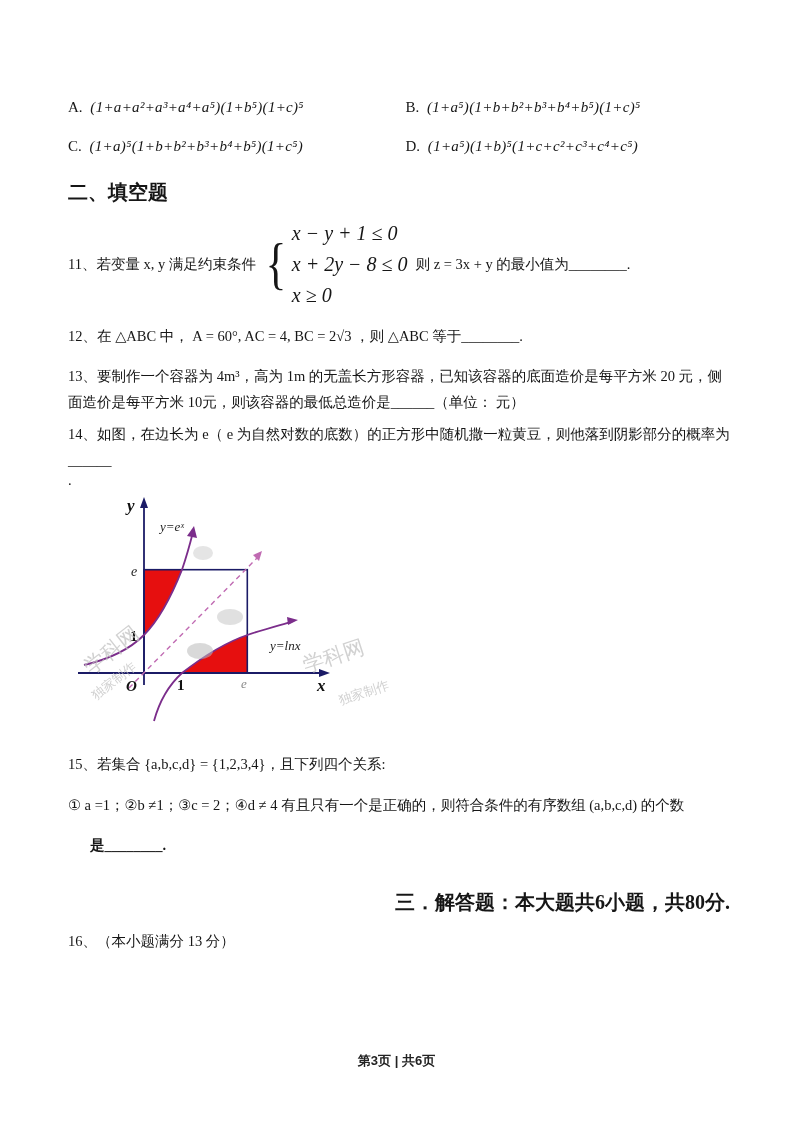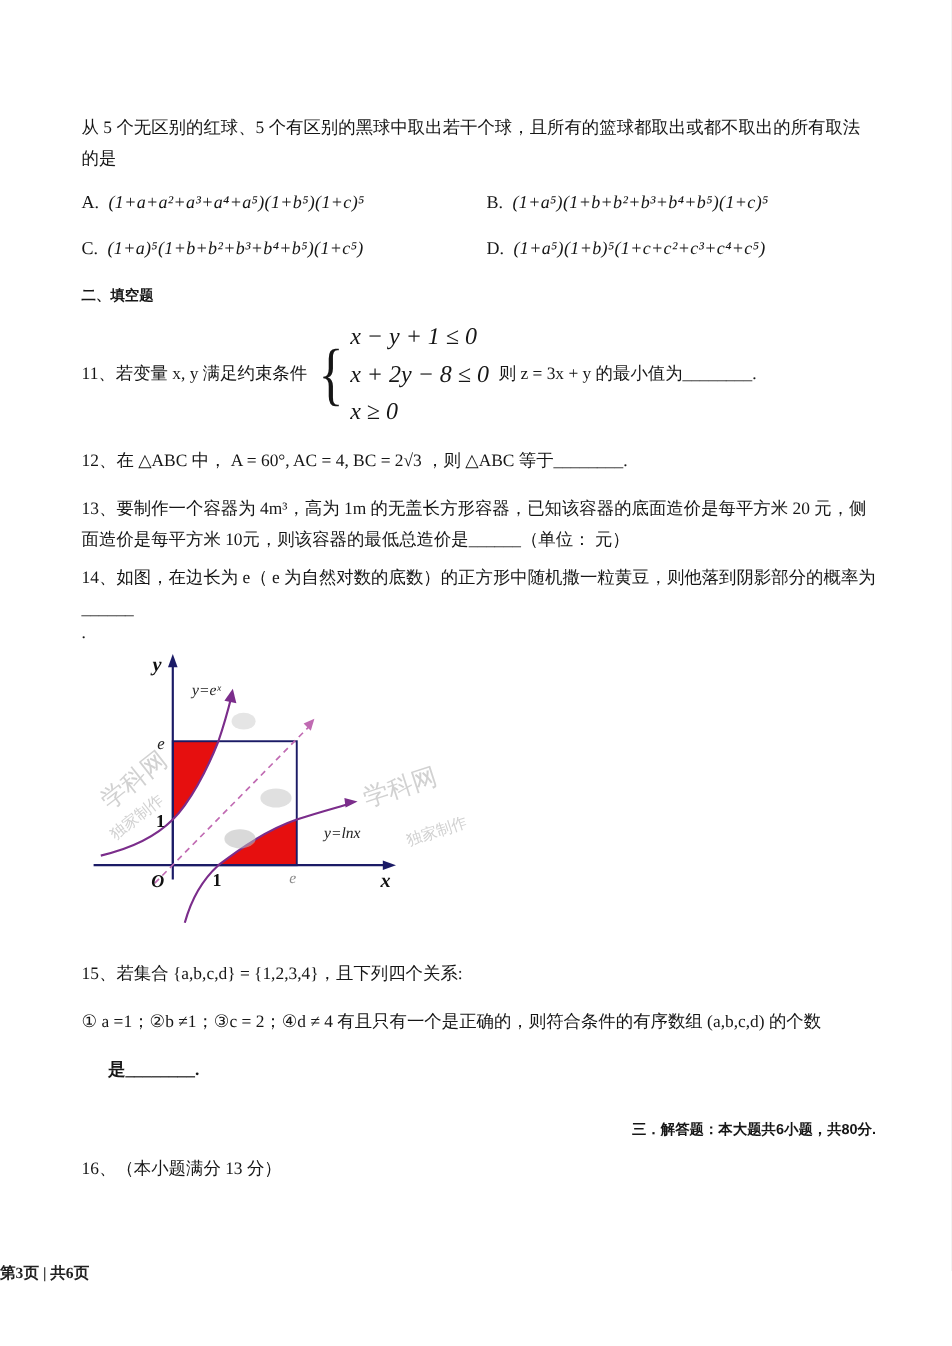--- a/index.html
+++ b/index.html
@@ -14,55 +14,52 @@
   }
   .content{
     position:absolute;left:68px;top:94px;width:662px;
     font-size:14.5px;line-height:1.8;
   }
   .para{margin:0 0 10px 0;}
   .opt-row{display:flex;margin:0 0 12px 0;font-size:15px;gap:13px;}
   .opt{width:334px;white-space:nowrap;}
   .opt-label{font-style:normal;margin-right:4px;}
   .opt-formula{font-style:italic;letter-spacing:.3px;}
-  .sec-head{font-weight:bold;font-size:12px;margin:14px 0 8px 0;font-family:Liberation Sans, sans-serif;}
+  .sec-head{font-weight:bold;font-size:20px;margin:14px 0 8px 0;font-family:Liberation Serif, serif;}
   .q11{display:flex;align-items:center;margin:2px 0 12px 0;}
   .q11 .brace{
     font-size:58px;line-height:.9;font-weight:300;
     transform:scaleX(.75);margin:0 2px 0 6px;
   }
   .sys{display:flex;flex-direction:column;font-style:italic;font-size:20px;line-height:1.55;margin-right:8px;}
   .qline{margin:0 0 14px 0;}
   .q13{margin:0 0 6px 0;}
   .q14cont{margin:0 0 2px 0;line-height:1.1;}
   .figure{position:relative;height:252px;margin:4px 0 6px 4px;}
   .figure svg{position:absolute;left:0;top:0;}
   .wm{
     position:absolute;color:#c2c2c2;opacity:.75;
     font-family:"Liberation Sans","DejaVu Sans",sans-serif;
     pointer-events:none;white-space:nowrap;
   }
   .q15-line3{margin:0 0 12px 22px;font-weight:bold;}
   .sec-head3{margin-top:26px;text-align:right;}
   .q16{margin-top:4px;}
   .footer{
-    position:absolute;left:0;right:0;top:1052px;text-align:left;
+    position:absolute;left:0;right:0;top:1052px;text-align:center;
     font-size:13px;font-weight:bold;color:#222;
-    font-family:Liberation Serif, serif;
+    font-family:Liberation Sans, sans-serif;
   }
 </style>
 </head>
 <body>
 
 <div class="page">
   <div class="content">
 
-    <p class="para">
-      <span>从 5 个无区别的红球、5 个有区别的黑球中取出若干个球，且所有的篮球都取出或都不取出的所有取法的是</span>
-    </p>
 
     <div class="opt-row">
       <div class="opt">
         <span class="opt-label">A.</span>
         <span class="opt-formula">(1+a+a²+a³+a⁴+a⁵)(1+b⁵)(1+c)⁵</span>
       </div>
       <div class="opt">
         <span class="opt-label">B.</span>
         <span class="opt-formula">(1+a⁵)(1+b+b²+b³+b⁴+b⁵)(1+c)⁵</span>
       </div>

